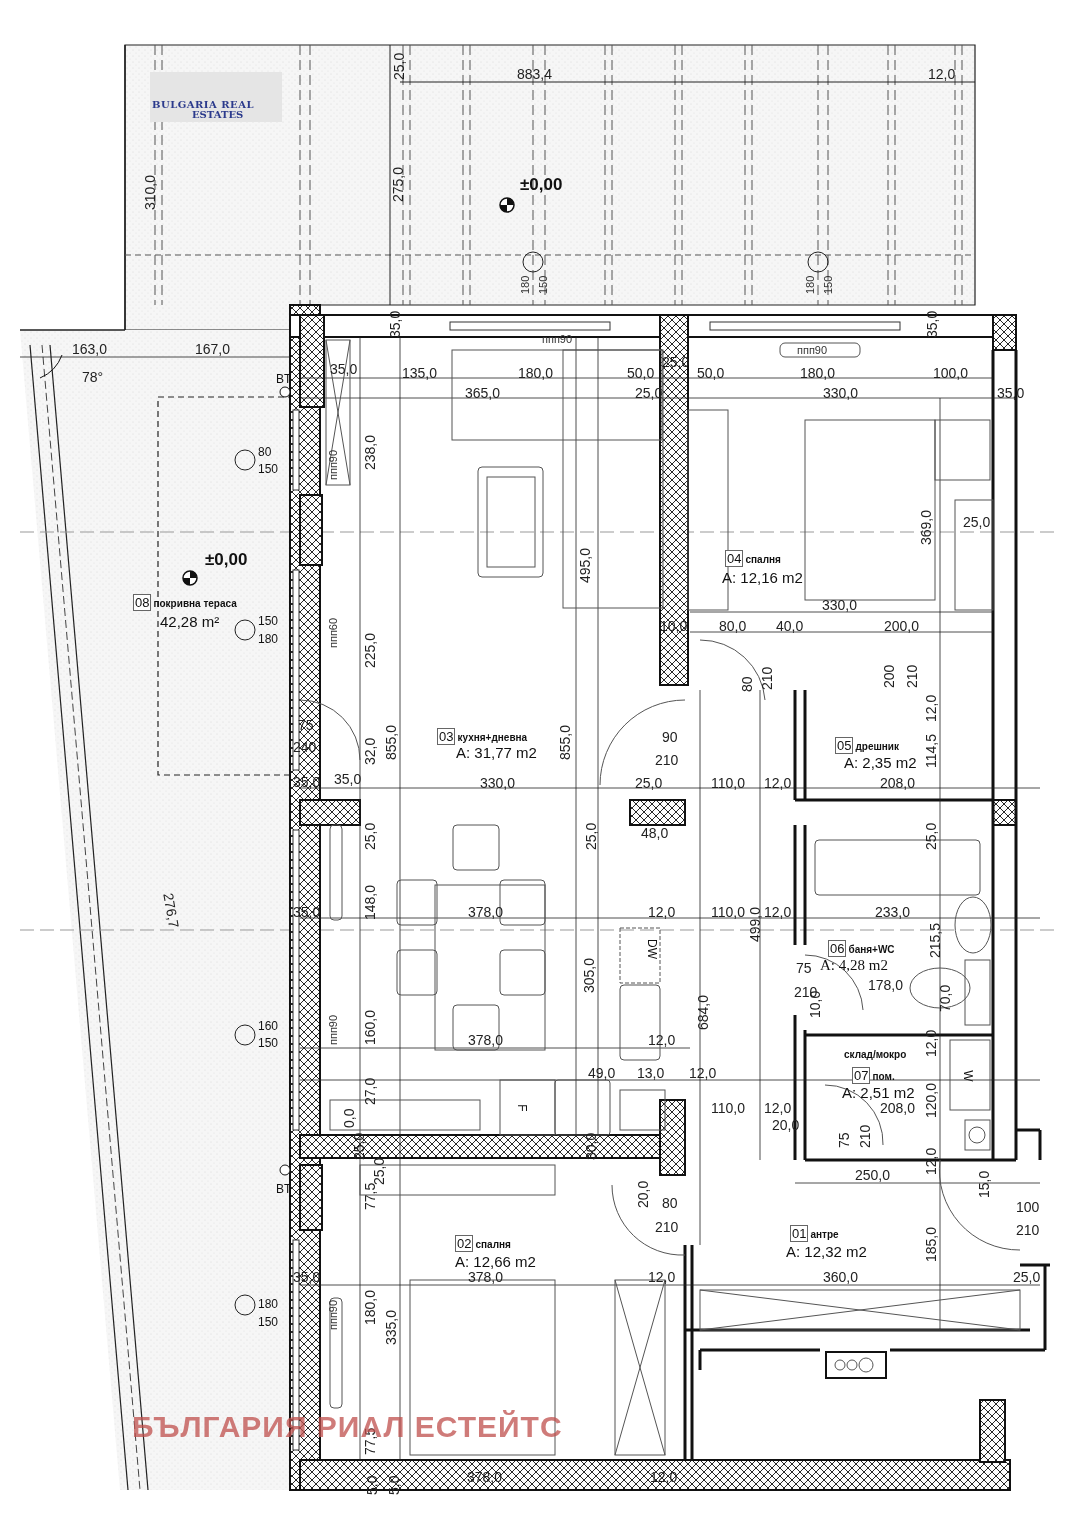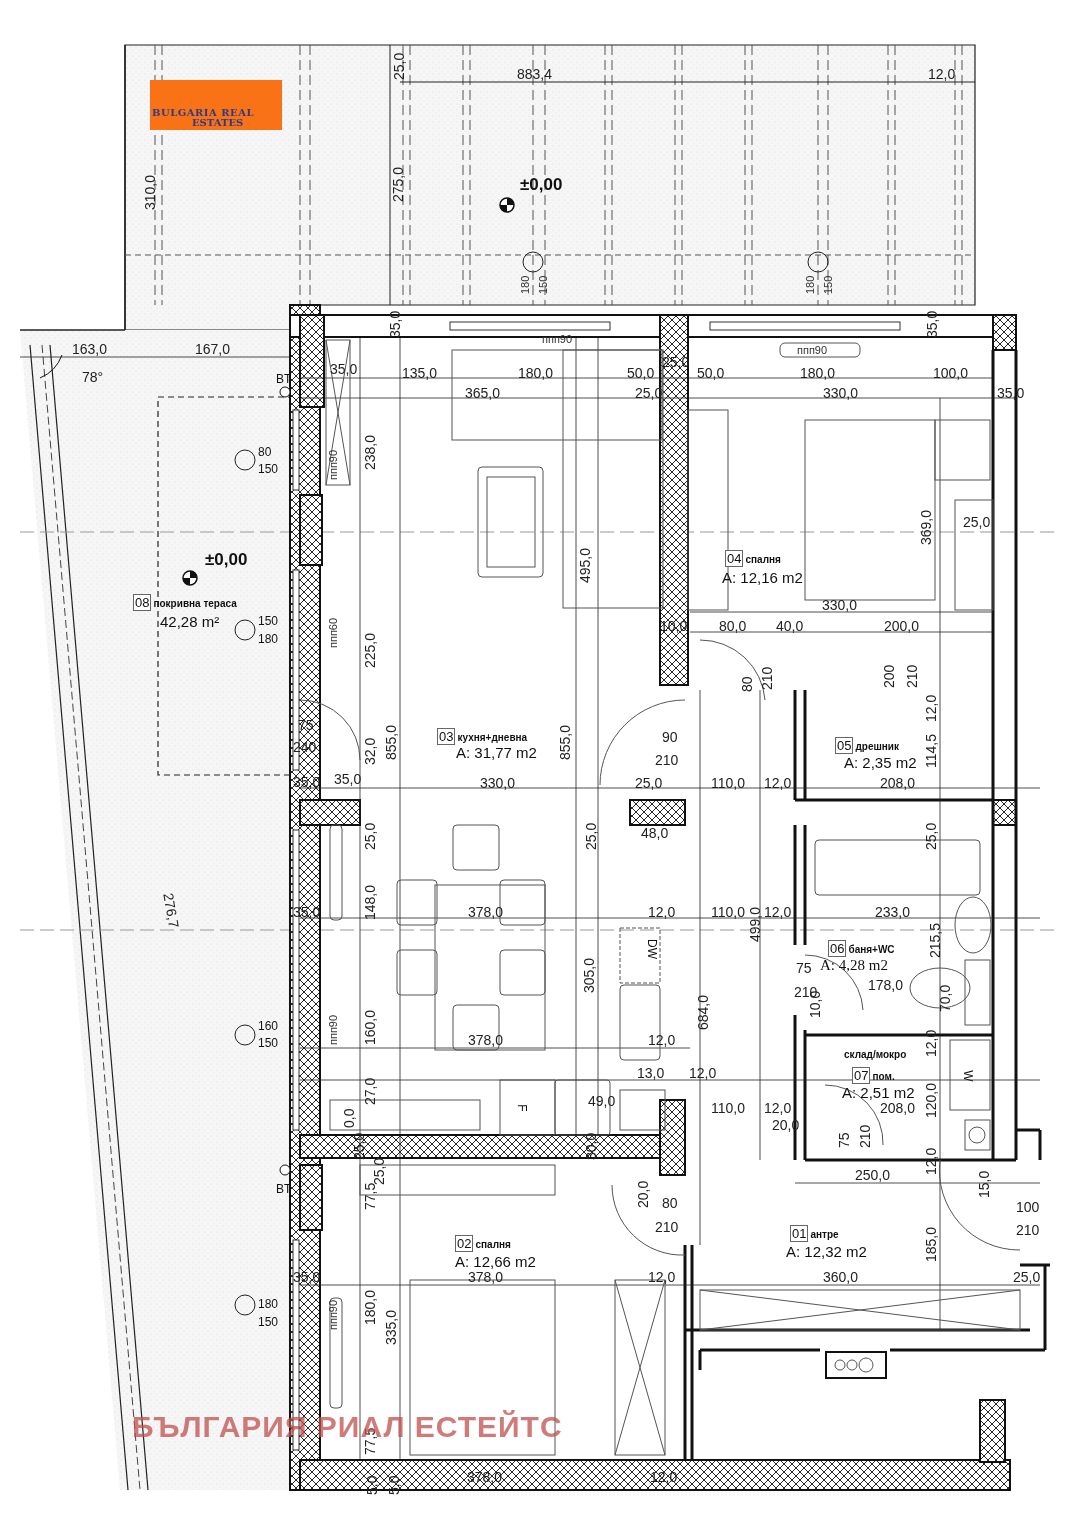--- a/index.html
+++ b/index.html
@@ -11,21 +11,21 @@
   .dimv { font-size: 14px; color: #222; transform: rotate(-90deg); transform-origin: left top; }
   .room-title { font-size: 10px; font-weight: bold; }
   .room-num { font-size: 13px; font-weight: normal; border: 1px solid #666; padding: 0 1px; margin-right: 2px; background:#fff; }
   .room-area { font-size: 15px; }
   .level { font-size: 17px; font-weight: bold; }
   .small { font-size: 12px; }
   .win { font-size: 11px; color: #333; }
   .winv { font-size: 11px; color: #333; transform: rotate(-90deg); transform-origin: left top; }
   .watermark { position: absolute; left: 132px; top: 1410px; font-size: 30px; font-weight: bold;
                color: #c0504d; opacity: 0.75; letter-spacing: 1px; }
-  .logo { position: absolute; left: 150px; top: 80px; width: 132px; height: 50px; background: #f97316; text-align: center; }
+  .logo { position: absolute; left: 150px; top: 72px; width: 132px; height: 50px; background: #e5e5e5; text-align: center; }
   .logo .name { position: absolute; left: 2px; top: 28px; font-size: 10px; font-weight: bold;
                 color: #2b3a8c; font-family: "DejaVu Serif", serif; line-height: 1; letter-spacing: 0.5px; }
   .logo .name2 { position: absolute; left: 42px; top: 38px; font-size: 10px; font-weight: bold;
                  color: #2b3a8c; font-family: "DejaVu Serif", serif; line-height: 1; }
 </style>
 </head>
 <body>
 
 <svg class="plan" viewBox="0 0 1080 1527" xmlns="http://www.w3.org/2000/svg">
   <defs>
@@ -395,21 +395,21 @@
 <div class="lbl dimv" style="left:696px;top:1030px;">684,0</div>
 <div class="lbl dimv" style="left:363px;top:1045px;">160,0</div>
 <div class="lbl dim" style="left:468px;top:1033px;">378,0</div>
 <div class="lbl dim" style="left:648px;top:1033px;">12,0</div>
 <div class="lbl dim" style="left:868px;top:978px;">178,0</div>
 <div class="lbl dimv" style="left:938px;top:1012px;">70,0</div>
 <div class="lbl dimv" style="left:808px;top:1018px;">10,0</div>
 <div class="lbl dimv" style="left:924px;top:850px;">25,0</div>
 <div class="lbl dimv" style="left:363px;top:1105px;">27,0</div>
 <div class="lbl dimv" style="left:342px;top:1128px;">0,0</div>
-<div class="lbl dim" style="left:588px;top:1066px;margin-top:28px;">49,0</div>
+<div class="lbl dim" style="left:588px;top:1066px;">49,0</div>
 <div class="lbl dim" style="left:637px;top:1066px;">13,0</div>
 <div class="lbl dim" style="left:689px;top:1066px;">12,0</div>
 <div class="lbl dim" style="left:711px;top:1101px;">110,0</div>
 <div class="lbl dim" style="left:764px;top:1101px;">12,0</div>
 <div class="lbl dim" style="left:772px;top:1118px;">20,0</div>
 <div class="lbl dimv" style="left:924px;top:1118px;">120,0</div>
 <div class="lbl dimv" style="left:924px;top:1057px;">12,0</div>
 <div class="lbl dim" style="left:880px;top:1101px;">208,0</div>
 <div class="lbl dimv" style="left:584px;top:1160px;">30,0</div>
 <div class="lbl dimv" style="left:352px;top:1160px;">25,0</div>

